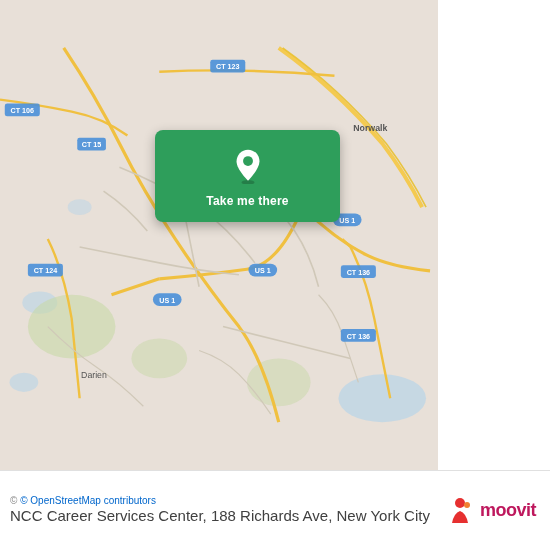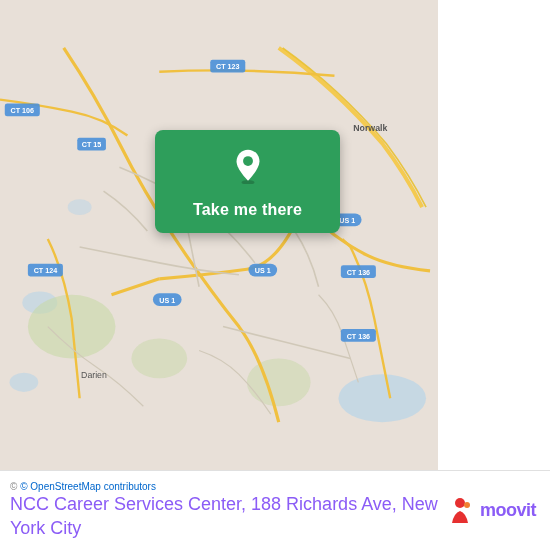--- a/index.html
+++ b/index.html
@@ -38,25 +38,24 @@
     }
 
     .location-pin {
       width: 36px;
       height: 36px;
       margin-bottom: 10px;
     }
 
     .take-me-there-label {
       color: #fff;
-      font-size: 16px;
+      font-size: 12px;
       font-weight: 600;
       letter-spacing: 0.2px;
       text-align: left;
-      margin-top: 7px;
     }
 
     
     #bottom-bar {
       width: 550px;
       height: 80px;
       background: #fff;
       display: flex;
       align-items: center;
       justify-content: space-between;
@@ -74,42 +73,42 @@
     .attribution {
       font-size: 10px;
       color: #888;
     }
 
     .attribution span.osm {
       color: #0066cc;
     }
 
     .location-text {
-      font-size: 18px;
-      color: #8b5cf6;
+      font-size: 15px;
+      color: #404040;
       font-weight: 400;
       line-height: 1.35;
     }
 
     .moovit-logo {
       display: flex;
       align-items: center;
       gap: 4px;
       flex-shrink: 0;
     }
 
     .moovit-icon {
       width: 32px;
       height: 32px;
     }
 
     .moovit-text {
       font-size: 18px;
       font-weight: 700;
-      color: #8b5cf6;
+      color: #be185d;
       letter-spacing: -0.5px;
     }
   </style>
 </head>
 <body>
 
 <div id="map-container">
 
   <svg class="map-svg" viewBox="0 0 550 470" xmlns="http://www.w3.org/2000/svg">
 

